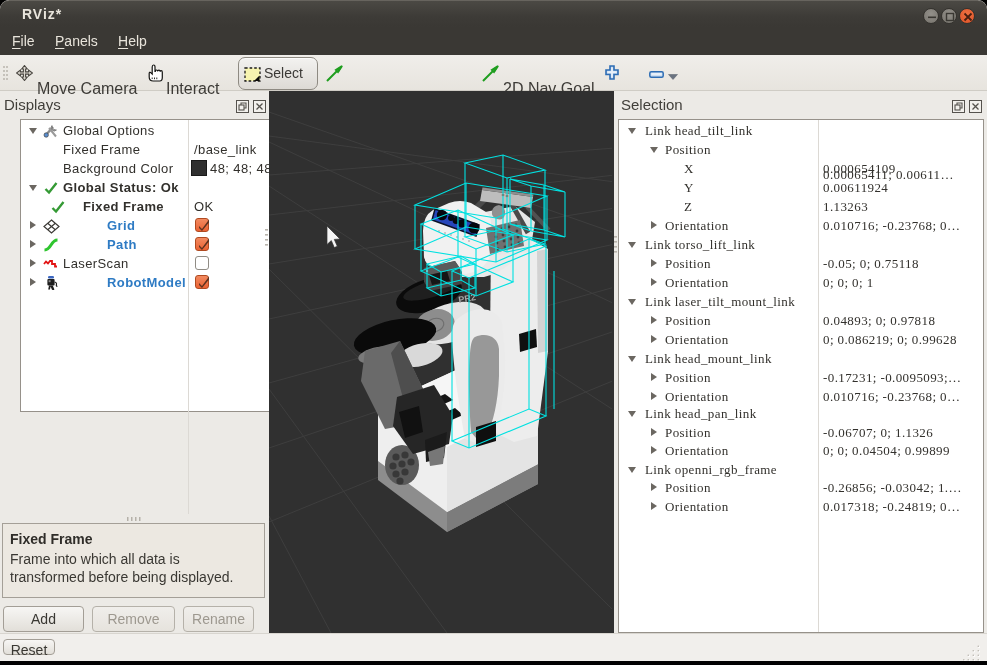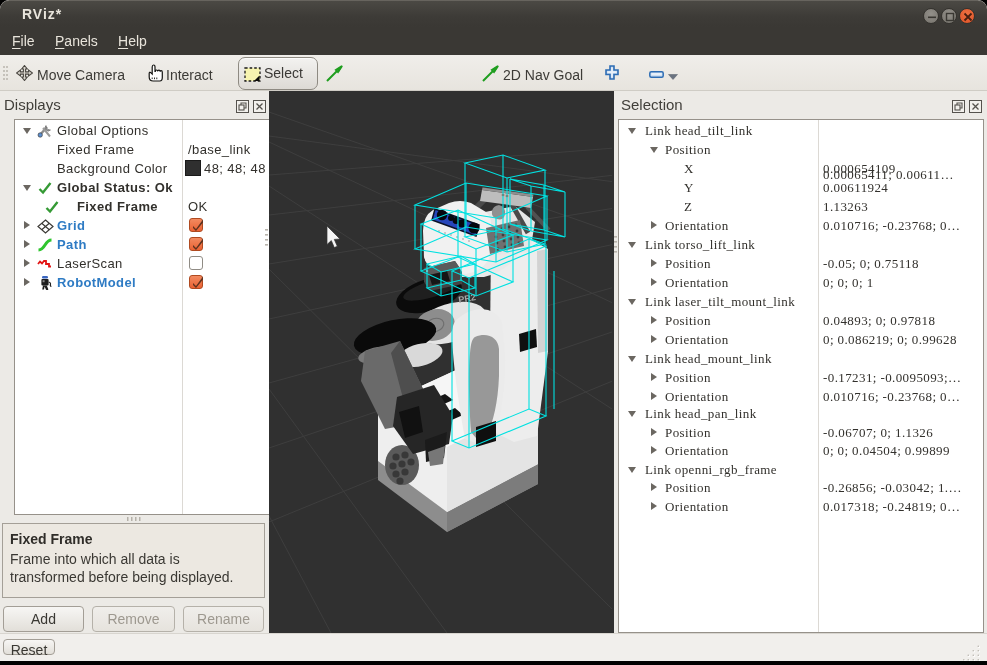--- a/index.html
+++ b/index.html
@@ -21,36 +21,36 @@
 #btn-close { left:959px; background:radial-gradient(circle at 50% 35%, #ef7142, #dd5226); }
 .wbtn svg { position:absolute; left:0; top:0; }
 
 #menubar { position:absolute; left:0; top:27px; width:987px; height:28px;
   background:#3a3834; }
 .menu { position:absolute; top:6px; font-size:14px; color:#e8e4db; }
 .menu u { text-decoration:underline; text-underline-offset:2px; }
 
 #toolbar { position:absolute; left:0; top:55px; width:987px; height:36px;
   background:linear-gradient(#f0eeea,#e7e4de); border-bottom:1px solid #cfccc5; }
-.titem { position:absolute; top:2px; height:36px; line-height:36px; font-size:14px;
+.titem { position:absolute; top:16px; height:36px; line-height:36px; font-size:16px;
   color:#3d3b37; }
 #selbtn { position:absolute; left:238px; top:2px; width:80px; height:33px;
   background:linear-gradient(#f3f2f0,#dddad5); border:1px solid #8e8a82;
   border-radius:7px; box-shadow:inset 0 1px 0 #fbfbfa; }
 
 .ptitle { position:absolute; font-size:15px; color:#413f3a; }
 .tree { position:absolute; background:#fff; border:1px solid #96918a; }
 .row { position:absolute; left:1px; height:19px; font-size:13px; color:#32302c;
   letter-spacing:0.4px; white-space:nowrap; }
 .arr-d { position:absolute; width:0; height:0; border-left:4.5px solid transparent;
   border-right:4.5px solid transparent; border-top:6px solid #6b6761; }
 .arr-r { position:absolute; width:0; height:0; border-top:4.5px solid transparent;
   border-bottom:4.5px solid transparent; border-left:6px solid #6b6761; }
 .cdiv { position:absolute; top:0; width:1px; background:#dcd9d4; }
-.blue { color:#2e7bc4; font-weight:bold; }
+.blue { color:#2e7bc4; font-weight:bold;margin-left:44px; }
 .cbx { position:absolute; width:14px; height:14px; border-radius:3px; }
 .cbx.on { background:linear-gradient(#f28a60,#ea6233); border:1px solid #b04a20; }
 .cbx.off { background:#fff; border:1px solid #908c85; }
 
 #helpbox { position:absolute; left:2px; top:523px; width:263px; height:75px;
   background:#ece8e1; border:1px solid #a49f97; padding:6px 7px; font-size:14px;
   color:#3a3833; line-height:18px; }
 #helpbox b { display:block; font-size:14px; margin-bottom:2px; color:#2f2d29; }
 
 .btn { position:absolute; height:26px; background:linear-gradient(#f7f6f4,#e2dfd9);
@@ -156,21 +156,21 @@
     <path d="M3.5 3.5 L9.5 9.5 M9.5 3.5 L3.5 9.5" stroke="#55524d" stroke-width="1.3"></path>
   </svg>
   <svg width="14" height="6" style="position:absolute;left:127px;top:516px;">
     <g fill="#b5b1a9">
         <rect x="0" y="1" width="1.5" height="4"></rect>
         <rect x="4" y="1" width="1.5" height="4"></rect>
         <rect x="8" y="1" width="1.5" height="4"></rect>
         <rect x="12" y="1" width="1.5" height="4"></rect>
       </g>
   </svg>
-  <div id="displays-tree" class="tree" style="left:14px;top:119px;width:263px;height:396px;">
+  <div id="displays-tree" class="tree" style="left:20px;top:119px;width:263px;height:293px;">
     <div class="cdiv" style="left:167px;height:394px;"></div>
     <div class="row" style="top:1px;">
       <div class="arr-d" style="left:7px;top:7px;"></div>
       <svg width="16" height="16" style="position:absolute;left:21px;top:2px;" viewBox="0 0 16 16">
         <path d="M2 13 L10 4" stroke="#8a8a8a" stroke-width="2.4"></path>
         <path d="M9 2.5 a3 3 0 1 0 4.5 4.5 L11 6.5 L9.5 5 Z" fill="#9a9a9a" stroke="#666" stroke-width="0.6"></path>
         <path d="M13 13.5 L6 5" stroke="#9a9a9a" stroke-width="2"></path>
         <circle cx="3.2" cy="12" r="2.2" fill="#5b8fd0" stroke="#444" stroke-width="0.7"></circle>
       </svg>
       <span style="position:absolute;left:41px;top:2px;">Global Options</span>
@@ -250,21 +250,21 @@
         </div>
     </div>
   </div>
 
   <div id="helpbox">
     <b>Fixed Frame</b>
     Frame into which all data is<br>transformed before being displayed.
   </div>
   <div class="btn" style="left:3px;top:606px;width:81px;">Add</div>
   <div class="btn dis" style="left:92px;top:606px;width:83px;">Remove</div>
-  <div class="btn dis" style="left:183px;top:606px;width:81px;">Rename</div>
+  <div class="btn dis" style="left:183px;top:606px;width:71px;">Rename</div>
 
   <div class="ptitle" style="left:621px;top:96px;">Selection</div>
   <svg width="13" height="13" style="position:absolute;left:952px;top:100px;" viewBox="0 0 13 13">
     <rect x="0.5" y="0.5" width="12" height="12" fill="#f2f0ec" stroke="#55524d"></rect>
     <rect x="3" y="5" width="5" height="5" fill="none" stroke="#55524d" stroke-width="1.1"></rect>
     <path d="M5 5 L5 3 L10 3 L10 8 L8 8" fill="none" stroke="#55524d" stroke-width="1.1"></path>
   </svg>
   <svg width="13" height="13" style="position:absolute;left:969px;top:100px;" viewBox="0 0 13 13">
     <rect x="0.5" y="0.5" width="12" height="12" fill="#f2f0ec" stroke="#55524d"></rect>
     <path d="M3.5 3.5 L9.5 9.5 M9.5 3.5 L3.5 9.5" stroke="#55524d" stroke-width="1.3"></path>

